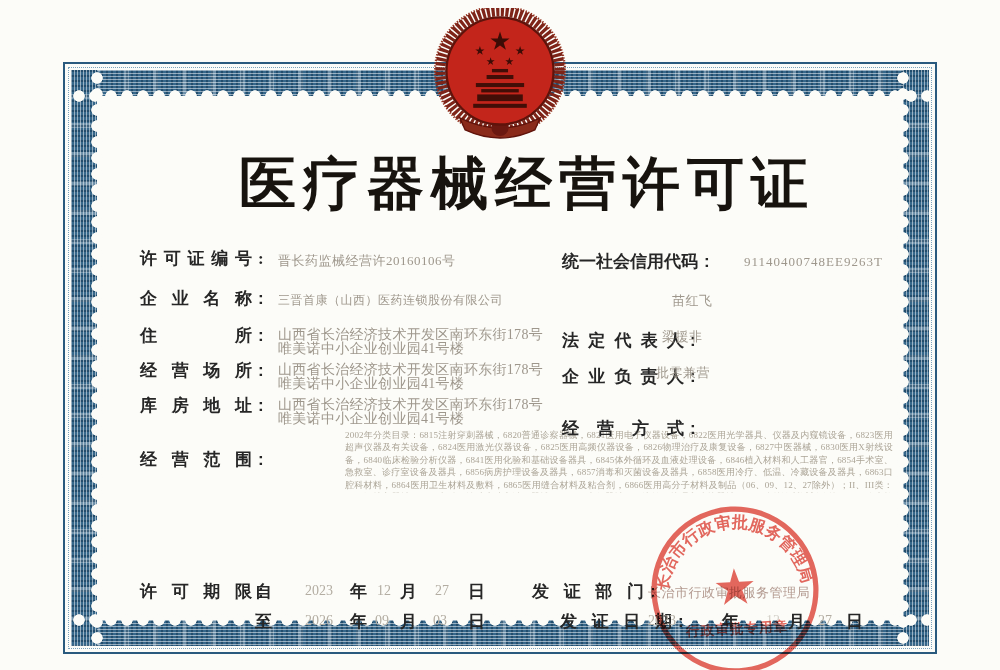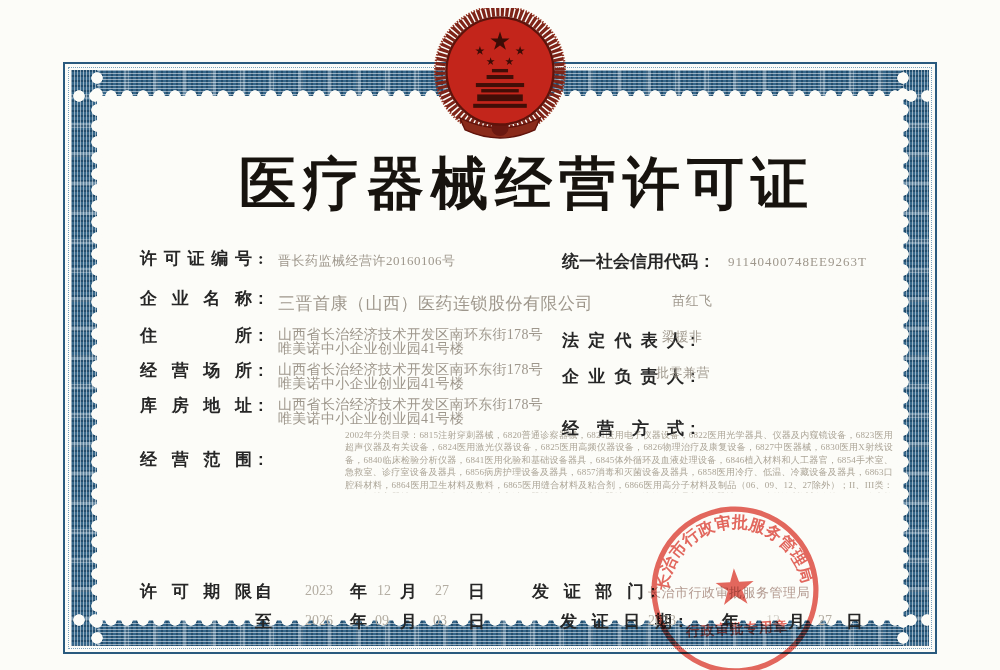--- a/index.html
+++ b/index.html
@@ -104,21 +104,21 @@
   </div>
 
   <div class="title">医疗器械经营许可证</div>
 
   <div class="lbl" style="left:140px;top:247px;font-family:Liberation Serif, serif;">
     <span class="lbl-j">许可证编号</span><span class="colon">:</span></div>
   <div class="val" style="left:278px;top:252px;">晋长药监械经营许20160106号</div>
 
   <div class="lbl" style="left:140px;top:287px;">
     <span class="lbl-j">企业名称</span><span class="colon">:</span></div>
-  <div class="val" style="left:278px;top:292px;font-size:17px;">三晋首康（山西）医药连锁股份有限公司</div>
+  <div class="val" style="left:278px;top:292px;font-size:12px;">三晋首康（山西）医药连锁股份有限公司</div>
 
   <div class="lbl" style="left:140px;top:324px;">
     <span class="lbl-j">住所</span><span class="colon">:</span></div>
   <div class="val val-sm" style="left:278px;top:326px;">山西省长治经济技术开发区南环东街178号</div>
   <div class="val val-sm" style="left:278px;top:340px;">唯美诺中小企业创业园41号楼</div>
 
   <div class="lbl" style="left:140px;top:359px;">
     <span class="lbl-j">经营场所</span><span class="colon">:</span></div>
   <div class="val val-sm" style="left:278px;top:361px;">山西省长治经济技术开发区南环东街178号</div>
   <div class="val val-sm" style="left:278px;top:375px;">唯美诺中小企业创业园41号楼</div>
@@ -127,21 +127,21 @@
     <span class="lbl-j">库房地址</span><span class="colon">:</span></div>
   <div class="val val-sm" style="left:278px;top:396px;">山西省长治经济技术开发区南环东街178号</div>
   <div class="val val-sm" style="left:278px;top:410px;">唯美诺中小企业创业园41号楼</div>
 
   <div class="lbl" style="left:140px;top:448px;">
     <span class="lbl-j">经营范围</span><span class="colon">:</span></div>
   <div class="scope-text">2002年分类目录：6815注射穿刺器械，6820普通诊察器械，6821医用电子仪器设备，6822医用光学器具、仪器及内窥镜设备，6823医用超声仪器及有关设备，6824医用激光仪器设备，6825医用高频仪器设备，6826物理治疗及康复设备，6827中医器械，6830医用X射线设备，6840临床检验分析仪器，6841医用化验和基础设备器具，6845体外循环及血液处理设备，6846植入材料和人工器官，6854手术室、急救室、诊疗室设备及器具，6856病房护理设备及器具，6857消毒和灭菌设备及器具，6858医用冷疗、低温、冷藏设备及器具，6863口腔科材料，6864医用卫生材料及敷料，6865医用缝合材料及粘合剂，6866医用高分子材料及制品（06、09、12、27除外）；II、III类：13无源植入器械，18妇产科、辅助生殖和避孕器械，19医用康复器械，14注输、护理和防护器械（6840体外诊断试剂除外）；22临床检验器械</div>
 
   <div class="lbl" style="left:562px;top:250px;">
     <span>统一社会信用代码</span><span class="colon">:</span></div>
-  <div class="val" style="left:728px;top:254px;letter-spacing:1px;">91140400748EE9263T</div>
+  <div class="val" style="left:744px;top:254px;letter-spacing:1px;">91140400748EE9263T</div>
 
   <div class="lbl" style="left:562px;top:288px;">
     <span class="lbl-j2">法定代表人</span><span class="colon">:</span></div>
   <div class="val" style="left:672px;top:292px;">苗红飞</div>
 
   <div class="lbl" style="left:562px;top:324px;">
     <span class="lbl-j2">企业负责人</span><span class="colon">:</span></div>
   <div class="val" style="left:662px;top:328px;">梁援非</div>
 
   <div class="lbl" style="left:562px;top:376px;">

